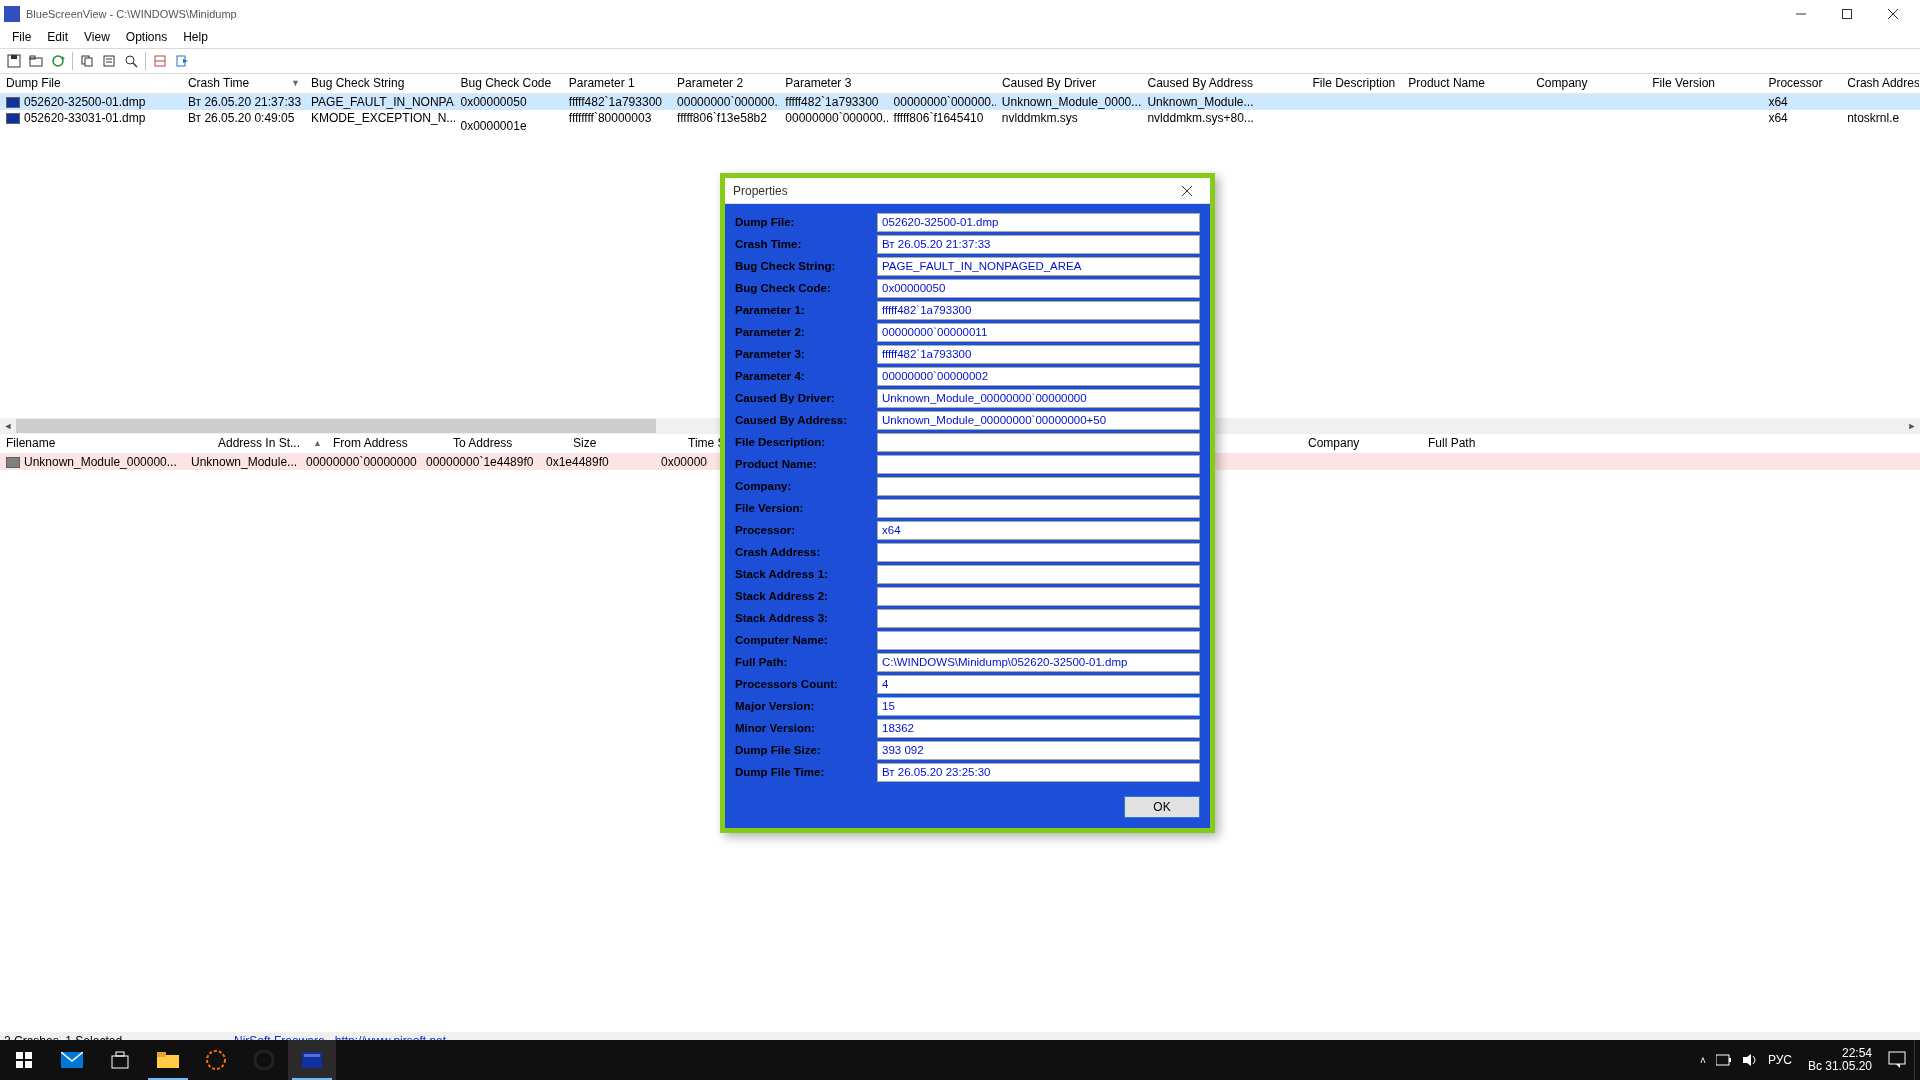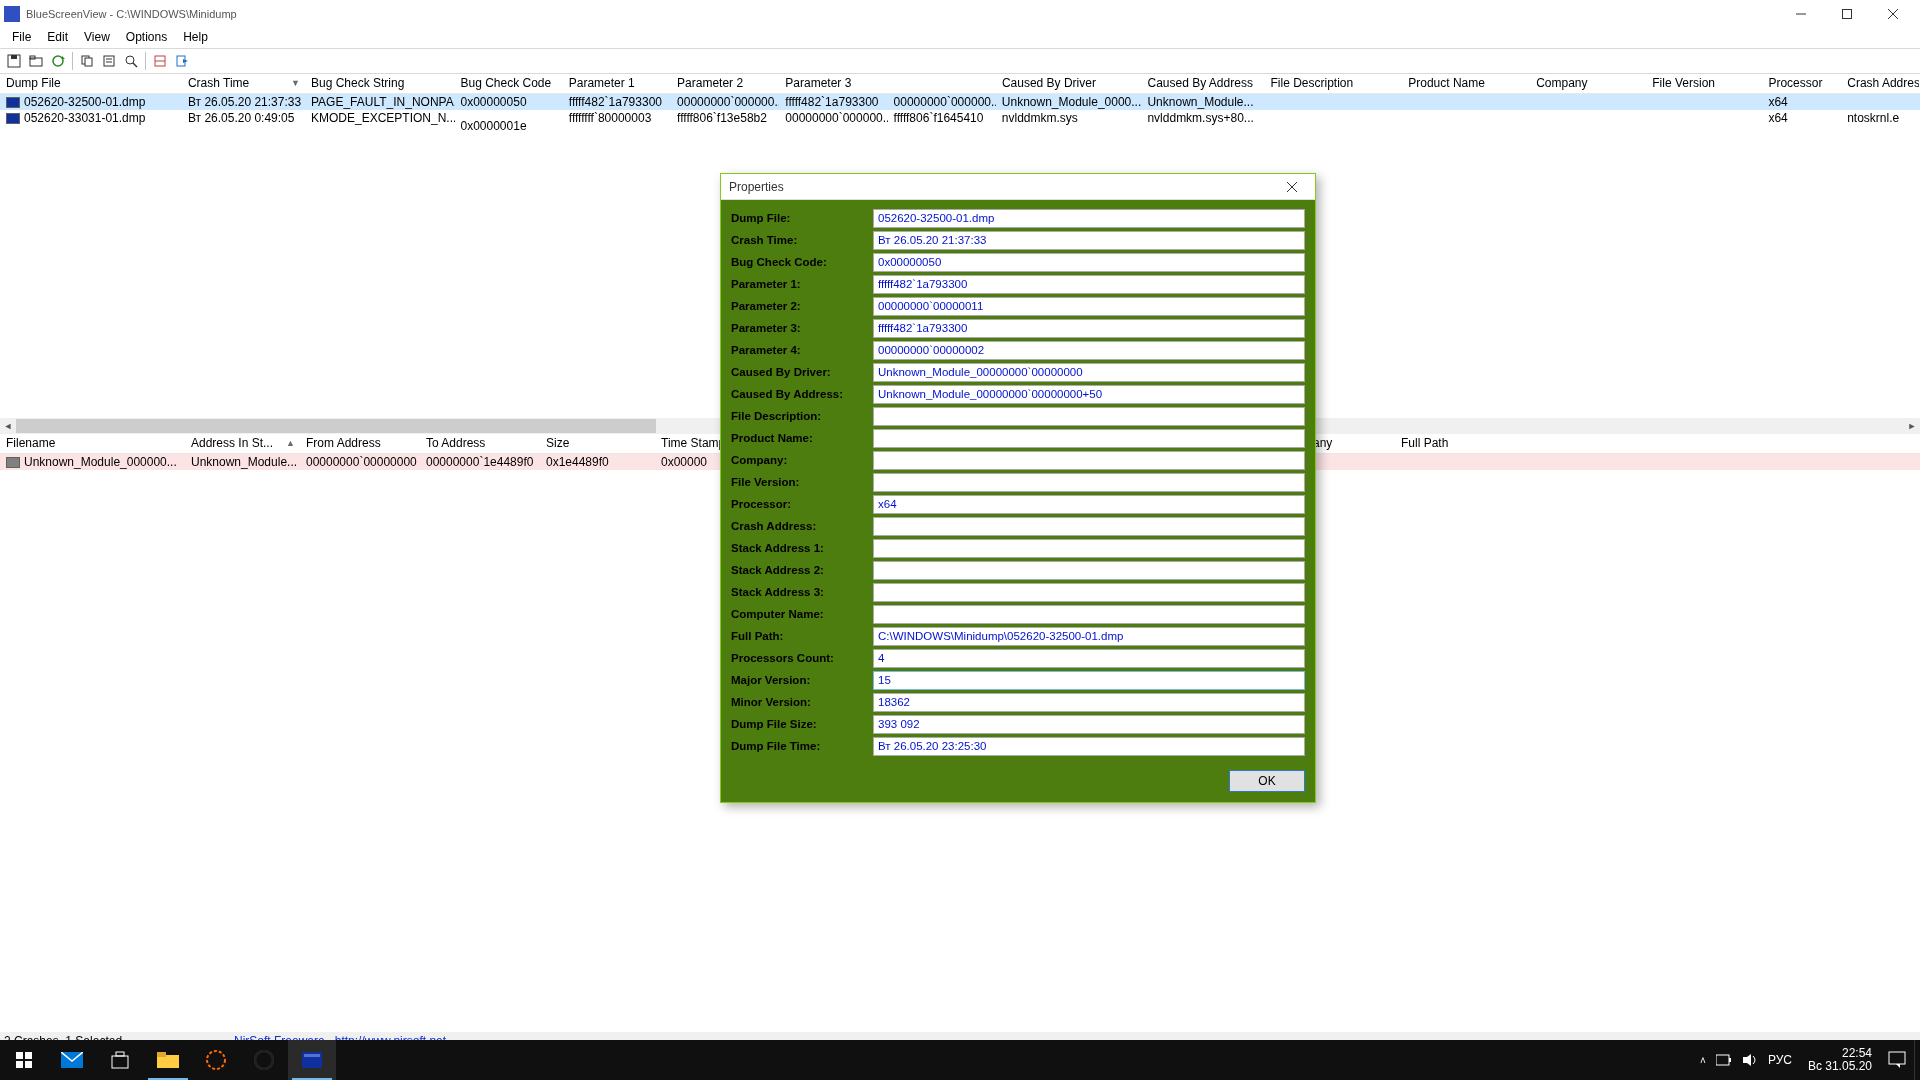--- a/index.html
+++ b/index.html
@@ -36,21 +36,21 @@
 
 .grid2 { flex: 1; overflow: hidden; position: relative; background:#fff;}
 .grid2 .grid-row { background:#fde4e4; }
 
 .statusbar { height: 18px; background:#f0f0f0; display:flex; align-items:center; padding:0 4px; font-size:11px; color:#000;}
 .statusbar .left { flex:0 0 230px;}
 .statusbar .right { color:#1030d0; }
 .statusbar .right a { color:#1030d0; text-decoration:underline; cursor:pointer;}
 
 
-.dialog { position:absolute; left:720px; top:173px; width:596px; background:#4d7c0f; border:1px solid #84cc16; box-shadow:4px 4px 10px rgba(0,0,0,0.3);}
+.dialog { position:absolute; left:720px; top:173px; width:495px; background:#1d4ed8; border:5px solid #84cc16; box-shadow:4px 4px 10px rgba(0,0,0,0.3);}
 .dlg-title { height:26px; background:#fff; display:flex; align-items:center; padding:0 8px; border-bottom:1px solid #ddd;}
 .dlg-title .txt { font-size:12px; color:#333;}
 .dlg-title .spacer { flex:1;}
 .dlg-title .close { width:30px; height:20px; display:flex; align-items:center; justify-content:center; color:#333; font-size:13px;}
 .dlg-body { padding:8px 10px 6px 10px;}
 .dlg-row { display:flex; align-items:center; margin-bottom:2px; height:20px;}
 .dlg-row .lbl { width:142px; font-weight:bold; font-size:11.5px; color:#000;}
 .dlg-row .val { flex:1; height:19px; border:1px solid #aaa; background:#fff; padding:0 4px; color:#0010d0; font-size:11.5px; line-height:17px; overflow:hidden; white-space:nowrap;}
 .dlg-row .val.hi { border-color:#7eb4ea;}
 .dlg-foot { padding:6px 10px 10px 10px; display:flex; justify-content:flex-end;}
@@ -163,21 +163,21 @@
         <div class="col" style="width: 185px;">Dump File</div>
         <div class="col" style="width: 125px;">Crash Time<span class="sort-ind">▼</span></div>
         <div class="col" style="width: 152px;">Bug Check String</div>
         <div class="col" style="width: 110px;">Bug Check Code</div>
         <div class="col" style="width: 110px;">Parameter 1</div>
         <div class="col" style="width: 110px;">Parameter 2</div>
         <div class="col" style="width: 110px;">Parameter 3</div>
         <div class="col" style="width: 110px; margin-top: 44px;">Parameter 4</div>
         <div class="col" style="width: 148px;">Caused By Driver</div>
         <div class="col" style="width: 125px;">Caused By Address</div>
-        <div class="col" style="width: 140px;">File Description</div>
+        <div class="col" style="width: 140px; text-align: right;">File Description</div>
         <div class="col" style="width: 130px;">Product Name</div>
         <div class="col" style="width: 118px;">Company</div>
         <div class="col" style="width: 118px;">File Version</div>
         <div class="col" style="width: 80px;">Processor</div>
         <div class="col" style="width: 80px;">Crash Address</div>
       </div>
     <div class="grid-body" id="top-body">
         <div class="grid-row selected">
           <div class="cell" style="width: 185px;"><span class="bsod-icon"></span>052620-32500-01.dmp</div>
           <div class="cell" style="width: 125px;">Вт 26.05.20 21:37:33</div>
@@ -220,21 +220,21 @@
     <div class="arrow">◄</div>
     <div class="track">
         <div class="thumb"></div>
       </div>
     <div class="arrow">►</div>
   </div>
 
   <div class="grid2">
     <div class="grid-head" id="bot-head">
         <div class="col" style="width: 185px;">Filename</div>
-        <div class="col" style="width: 115px;">Address In St...<span class="sort-ind">▲</span></div>
+        <div class="col" style="width: 115px; margin-left: 27px;">Address In St...<span class="sort-ind">▲</span></div>
         <div class="col" style="width: 120px;">From Address</div>
         <div class="col" style="width: 120px;">To Address</div>
         <div class="col" style="width: 115px;">Size</div>
         <div class="col" style="width: 620px;">Time Stamp</div>
         <div class="col" style="width: 120px;">Company</div>
         <div class="col" style="width: 120px;">Full Path</div>
       </div>
     <div class="grid-body" style="height:auto" id="bot-body">
         <div class="grid-row">
           <div class="cell" style="width: 185px;"><span class="bsod-icon" style="background: rgb(128, 128, 128);"></span>Unknown_Module_000000...</div>
@@ -272,20 +272,24 @@
   <div class="dlg-body" id="dlg-body">
       <div class="dlg-row">
         <div class="lbl">Dump File:</div>
         <div class="val">052620-32500-01.dmp</div>
       </div>
       <div class="dlg-row">
         <div class="lbl">Crash Time:</div>
         <div class="val">Вт 26.05.20 21:37:33</div>
       </div>
       <div class="dlg-row">
+        <div class="lbl">Bug Check String:</div>
+        <div class="val">PAGE_FAULT_IN_NONPAGED_AREA</div>
+      </div>
+      <div class="dlg-row">
         <div class="lbl">Bug Check Code:</div>
         <div class="val">0x00000050</div>
       </div>
       <div class="dlg-row">
         <div class="lbl">Parameter 1:</div>
         <div class="val">fffff482`1a793300</div>
       </div>
       <div class="dlg-row">
         <div class="lbl">Parameter 2:</div>
         <div class="val">00000000`00000011</div>

